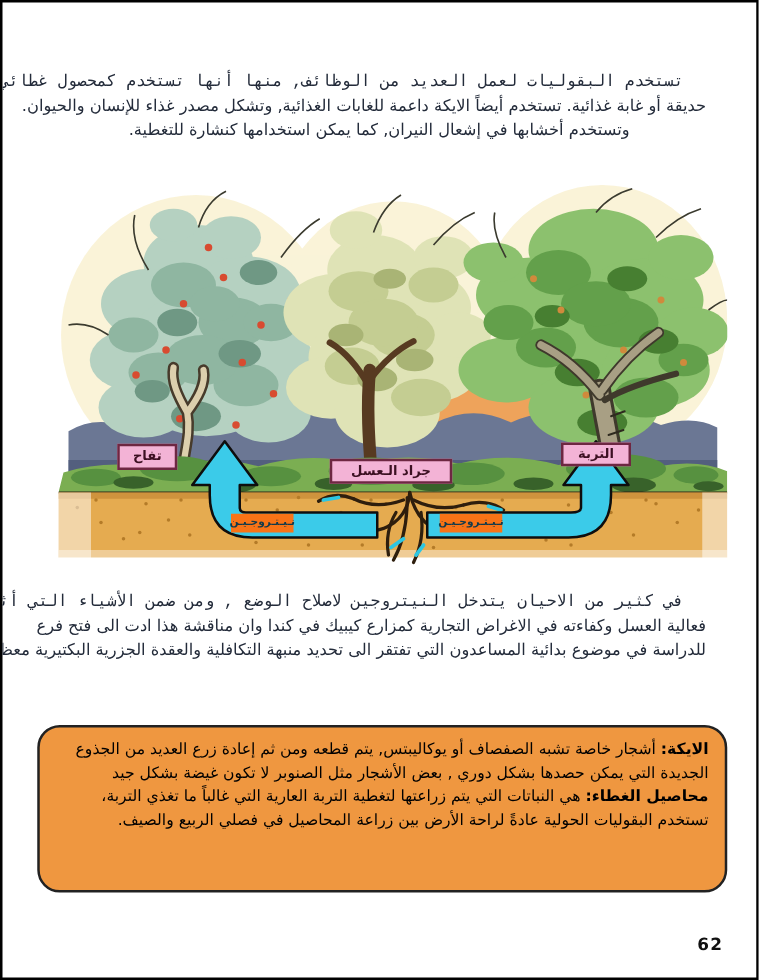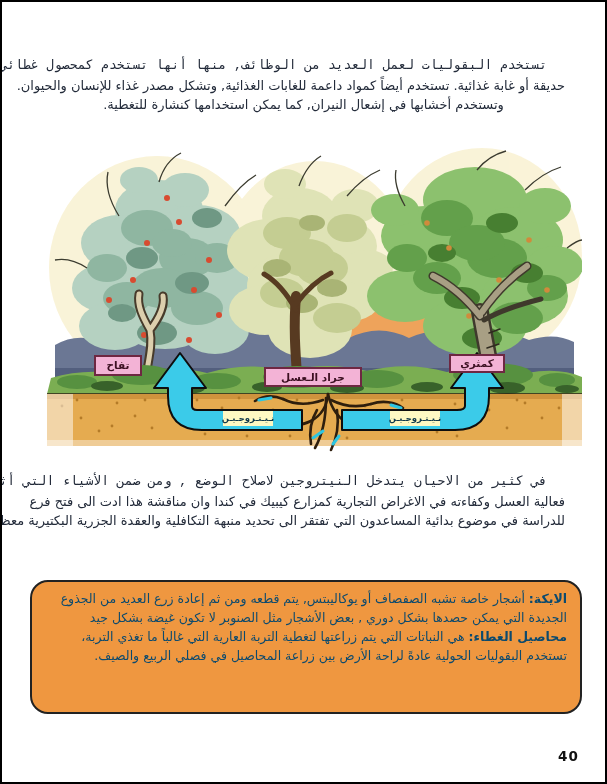--- a/index.html
+++ b/index.html
@@ -7,37 +7,37 @@
         box-sizing:border-box;overflow:hidden;font-family:"DejaVu Sans",sans-serif;direction:rtl;}
   .para{position:absolute;right:40px;left:40px;color:#232b3a;font-size:13px;line-height:19.5px;text-align:right;}
   .para .ln{white-space:nowrap;}
   .para .indent{padding-right:18px;font-family:Liberation Mono, monospace;}
   .para .center{text-align:center;}
   .figure{position:absolute;left:45px;top:146px;width:535px;height:315px;}
   .figure svg{position:absolute;left:0;top:0;}
   .figure-label{position:absolute;background:#f3b3d6;border:2px solid #6e2742;color:#3c1022;
         font-weight:bold;font-size:10.5px;line-height:1;display:flex;align-items:center;justify-content:center;
         letter-spacing:2px;box-sizing:border-box;}
-  .nitro-label{position:absolute;background:#fef9c3;color:#113a4c;font-weight:bold;font-size:8.5px;
-        line-height:1;display:flex;align-items:center;justify-content:center;letter-spacing:1px;box-sizing:border-box;margin-left:38px;}
+  .nitro-label{position:absolute;background:#f97316;color:#113a4c;font-weight:bold;font-size:8.5px;
+        line-height:1;display:flex;align-items:center;justify-content:center;letter-spacing:1px;box-sizing:border-box;}
   .glossary{position:absolute;left:28px;top:578px;width:552px;height:134px;background:#ef9740;
         border:2px solid #222;border-radius:18px;box-sizing:border-box;padding:7px 13px 0 13px;
-        color:#0c4a6e;font-size:12.5px;line-height:19px;text-align:right;}
+        color:#000000;font-size:12.5px;line-height:19px;text-align:right;}
   .glossary b{font-weight:bold;}
   .page-number{position:absolute;top:746px;left:556px;color:#111;font-weight:bold;font-size:13.5px;
         direction:ltr;letter-spacing:1px;}
 </style>
 </head>
 <body>
 
 <div class="page">
 
   <div class="para" style="top:54px;">
     <div class="ln indent">تستخدم البقوليات لعمل العديد من الوظائف, منها أنها تستخدم كمحصول غطائي لتعد التربة لتكون</div>
-    <div class="ln">حديقة أو غابة غذائية. تستخدم أيضاً كمواد داعمة للغابات الغذائية, وتشكل مصدر غذاء للإنسان والحيوان.</div>
+    <div class="ln">حديقة أو غابة غذائية. تستخدم أيضاً الايكة داعمة للغابات الغذائية, وتشكل مصدر غذاء للإنسان والحيوان.</div>
     <div class="ln center">وتستخدم أخشابها في إشعال النيران, كما يمكن استخدامها كنشارة للتغطية.</div>
   </div>
 
   <div class="figure">
     <svg width="535" height="315" viewBox="0 0 535 315">
 
       <g fill="#f8efcb" opacity="0.75">
         <ellipse cx="110" cy="120" rx="108" ry="112"></ellipse>
         <ellipse cx="268" cy="118" rx="95" ry="105"></ellipse>
         <ellipse cx="435" cy="108" rx="100" ry="108"></ellipse>
@@ -290,21 +290,21 @@
       </g>
 
       <g stroke="#0e0e0e" stroke-width="2" stroke-linejoin="round" fill="#3bcbe9">
         <path d="M 255 262 L 150 262 Q 145 262 145 258 L 145 240 L 159 240 L 133 205 L 107 240 L 121 240 L 121 248 Q 121 282 155 282 L 255 282 Z"></path>
         <path d="M 295 262 L 410 262 Q 418 262 418 258 L 418 240 L 404 240 L 430 205 L 456 240 L 442 240 L 442 248 Q 442 282 408 282 L 295 282 Z"></path>
       </g>
     </svg>
 
     <div class="figure-label" style="left:47px;top:207px;width:48px;height:21px;">تفاح</div>
     <div class="figure-label" style="left:217px;top:219px;width:98px;height:20px;">جراد الـعسل</div>
-    <div class="figure-label" style="left:402px;top:206px;width:56px;height:19px;">كمثري</div>
+    <div class="figure-label" style="left:402px;top:206px;width:56px;height:19px;">التربة</div>
     <div class="nitro-label" style="left:138px;top:263px;width:50px;height:15px;">نـيـتـروجـيـن</div>
     <div class="nitro-label" style="left:305px;top:263px;width:50px;height:15px;">نـيـتـروجـيـن</div>
   </div>
 
   <div class="para" style="top:470px;">
     <div class="ln indent">في كثير من الاحيان يتدخل النيتروجين لاصلاح الوضع , ومن ضمن الأشياء التي أثارت الجدل، إثبات</div>
     <div class="ln">فعالية العسل وكفاءته في الاغراض التجارية كمزارع كيبيك في كندا وان مناقشة هذا ادت الى فتح فرع</div>
     <div class="ln">للدراسة في موضوع بدائية المساعدون التي تفتقر الى تحديد منبهة التكافلية والعقدة الجزرية البكتيرية معظم</div>
   </div>
 
@@ -312,15 +312,15 @@
     <div class="g-entry">
       <b>الايكة:</b>
       <span>أشجار خاصة تشبه الصفصاف أو يوكاليبتس, يتم قطعه ومن ثم إعادة زرع العديد من الجذوع الجديدة التي يمكن حصدها بشكل دوري , بعض الأشجار مثل الصنوبر لا تكون غيضة بشكل جيد</span>
     </div>
     <div class="g-entry">
       <b>محاصيل الغطاء:</b>
       <span>هي النباتات التي يتم زراعتها لتغطية التربة العارية التي غالباً ما تغذي التربة، تستخدم البقوليات الحولية عادةً لراحة الأرض بين زراعة المحاصيل في فصلي الربيع  والصيف.</span>
     </div>
   </div>
 
-  <div class="page-number">40</div>
+  <div class="page-number">62</div>
 
 </div>
 
 </body></html>

